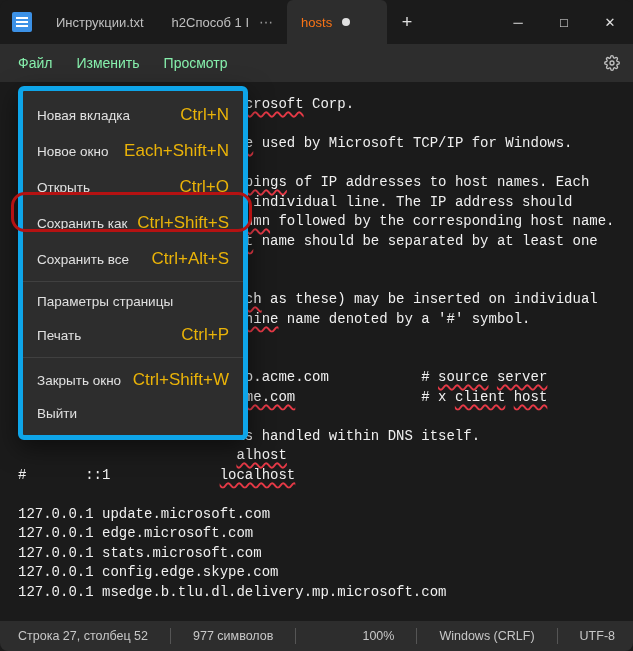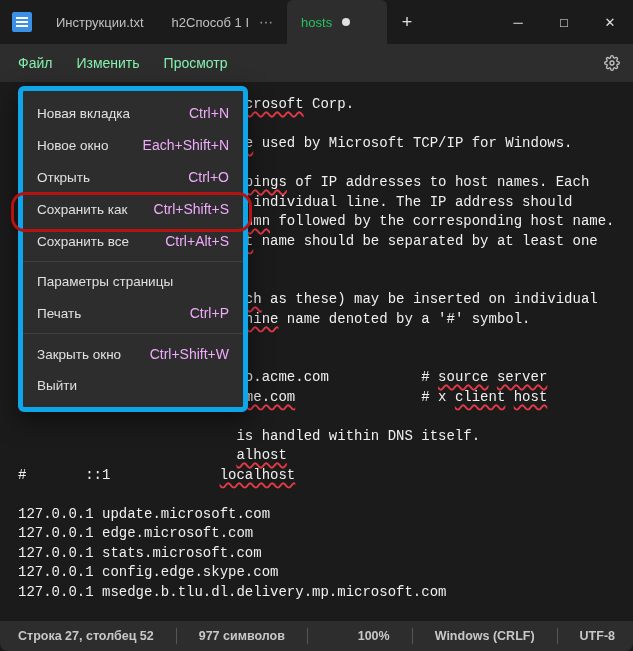--- a/index.html
+++ b/index.html
@@ -48,21 +48,21 @@
       font-size: 13px;
       color: #c0c0c0;
       height: 100%;
       gap: 10px;
       min-width: 100px;
     }
     .tab.active {
       background: #2d2d2d;
       border-top-left-radius: 6px;
       border-top-right-radius: 6px;
-      color: #22c55e;
+      color: #f97316;
     }
     .tab .dot {
       width: 8px; height: 8px; border-radius: 50%;
       background: #e0e0e0;
     }
     .tab .x {
       font-size: 14px;
       color: #999;
     }
     .new-tab {
@@ -119,22 +119,22 @@
     }
     .dd-item {
       display: flex;
       align-items: center;
       justify-content: space-between;
       padding: 8px 14px;
       font-size: 13.5px;
       color: #e0e0e0;
     }
     .dd-item .shortcut {
-      color: #f0abfc;
-      font-size: 14px;
+      color: #eab308;
+      font-size: 17px;
     }
     .dd-sep {
       height: 1px;
       background: #404040;
       margin: 4px 0;
     }
     .highlight-red {
       border: 3px solid #b51212;
       border-radius: 14px;
       position: absolute;
@@ -177,21 +177,20 @@
       padding: 0 12px;
       gap: 16px;
     }
     .statusbar .sep {
       width: 1px; height: 16px; background: #555;
     }
     .statusbar .cell {
       display: flex;
       align-items: center;
       padding: 0 6px;
-      font-weight: bold;
     }
   </style>
 </head>
 <body>
 
 <div class="titlebar">
   <div class="app-icon"></div>
   <div class="tabs">
     <div class="tab">
       <span>Инструкции.txt</span>

